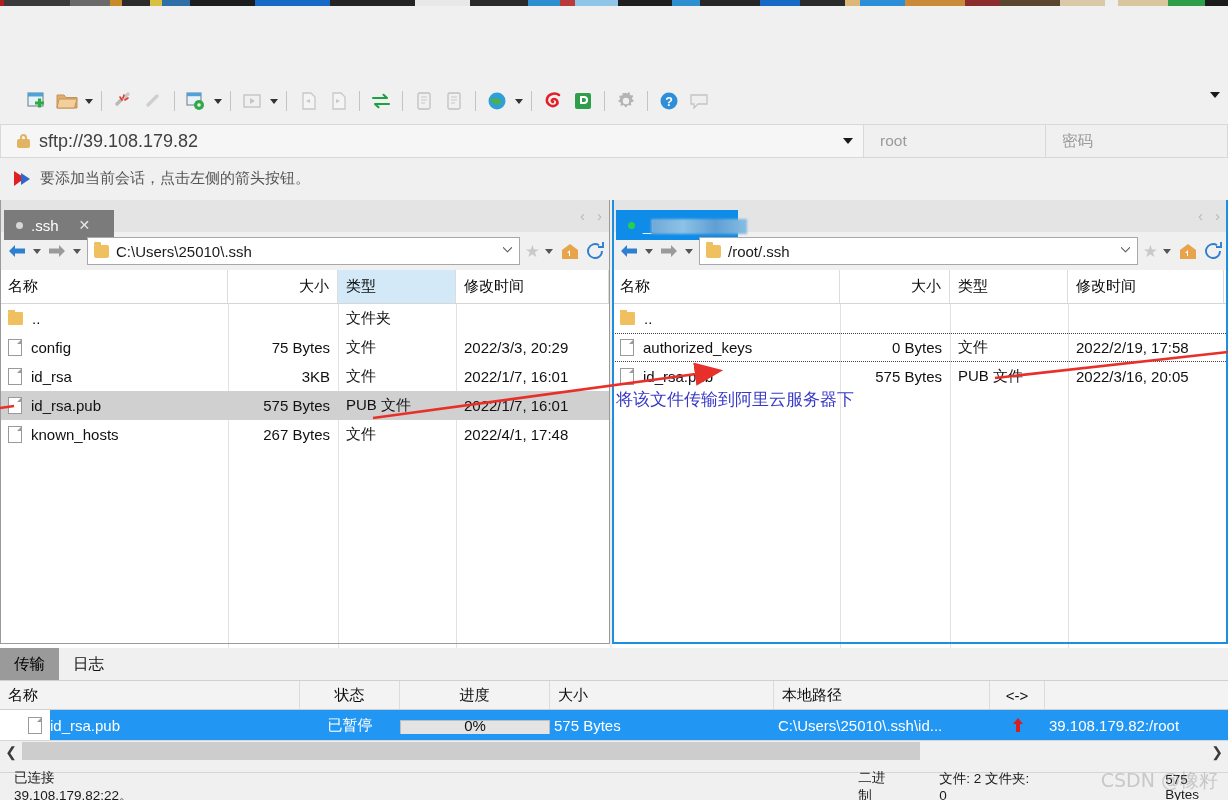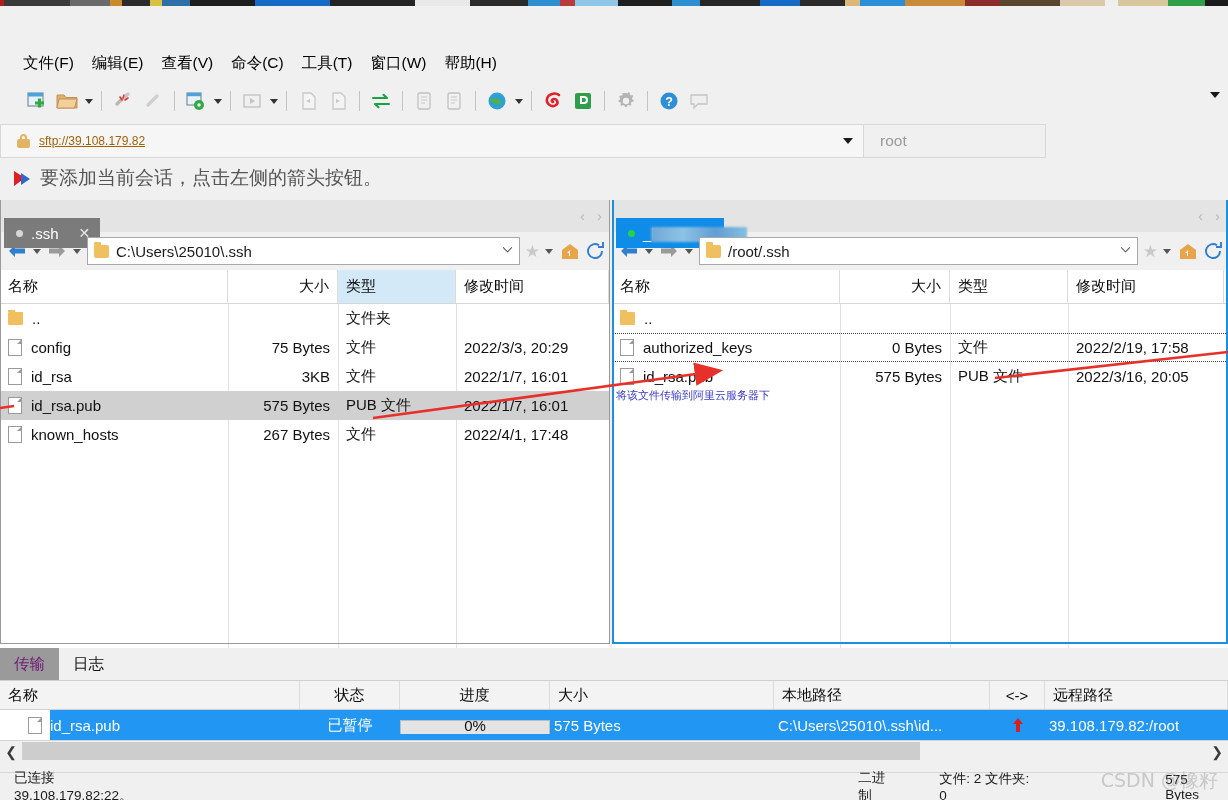--- a/index.html
+++ b/index.html
@@ -65,48 +65,48 @@
 
   
   .addrbar { position: absolute; left: 0; top: 124px; width: 1228px; height: 34px; display: flex; }
   .addr-host {
     width: 864px; height: 34px; background: #f6f6f6; border: 1px solid #d8d8d8;
     display: flex; align-items: center; padding-left: 16px; position: relative;
   }
   .lock { width: 13px; height: 14px; position: relative; margin-right: 9px; flex: none; }
   .lock .body { position: absolute; bottom: 0; left: 0; width: 13px; height: 9px; background: #e0b462; border-radius: 2px; }
   .lock .shackle { position: absolute; top: 0; left: 3px; width: 7px; height: 7px; border: 2px solid #e0b462; border-bottom: none; border-radius: 4px 4px 0 0; }
-  .addr-text { font-size: 12px; color: #a16207; text-decoration: underline; }
+  .addr-text { font-size: 18px; color: #404040; }
   .addr-dd { position: absolute; right: 10px; top: 13px; border-left: 5px solid transparent; border-right: 5px solid transparent; border-top: 6px solid #1a1a1a; }
   .addr-user, .addr-pass {
     height: 34px; background: #f0f0f0; border: 1px solid #d8d8d8; border-left: none;
     display: flex; align-items: center; padding-left: 16px; font-size: 15.5px; color: #9a9a9a;
   }
   .addr-user { width: 182px; }
   .addr-pass { width: 182px; }
 
   
   .hintbar {
     position: absolute; left: 0; top: 160px; width: 1228px; height: 36px;
     background: #f0f0f0; display: flex; align-items: center; padding-left: 14px;
   }
   .hint-flag { width: 17px; height: 15px; margin-right: 9px; position: relative; flex: none; }
   .hint-flag::before { content: ""; position: absolute; left: 0; top: 0; border-top: 7px solid transparent; border-bottom: 8px solid transparent; border-left: 11px solid #e02020; }
   .hint-flag::after { content: ""; position: absolute; left: 7px; top: 2px; border-top: 6px solid transparent; border-bottom: 6px solid transparent; border-left: 9px solid #3366cc; }
-  .hint-text { font-size: 19px; color: #555; }
+  .hint-text { font-size: 15px; color: #555; }
 
   
   .pane { position: absolute; top: 200px; height: 444px; }
   .pane.left { left: 0; width: 610px; }
   .pane.right { left: 612px; width: 616px; }
 
   .tabstrip { position: relative; height: 32px; background: #e4e4e4; }
   .tab {
-    position: absolute; left: 4px; top: 18px; height: 30px; display: flex; align-items: center;
-    padding: 0 10px 0 12px; color: #fff; font-size: 15px; white-space: nowrap; max-width: 260px;
+    position: absolute; left: 4px; top: 10px; height: 30px; display: flex; align-items: center;
+    padding: 0 24px 0 12px; color: #fff; font-size: 15px; white-space: nowrap; max-width: 260px;
   }
   .tab.inactive { background: #7b7b7b; }
   .tab.active { background: #0f8ce8; }
   .tab-dot { width: 7px; height: 7px; border-radius: 50%; margin-right: 8px; flex: none; }
   .tab-dot.gray { background: #d6d6d6; }
   .tab-dot.green { background: #27d04a; }
   .tab-label { position: relative; }
   .tab-redact {
     position: absolute; left: 8px; top: 2px; width: 96px; height: 15px;
     background: linear-gradient(90deg,#6fa8d8,#8ec2e6,#5f9fd4,#86bde2); filter: blur(1.2px);
@@ -162,30 +162,30 @@
   .hs-btn { width: 22px; text-align: center; color: #3a3a3a; font-size: 14px; }
   .hs-track { flex: 1; height: 20px; background: #f0f0f0; position: relative; }
   .hs-thumb { position: absolute; top: 0; left: 0; height: 20px; background: #cdcdcd; }
 
   .pane-border { position: absolute; inset: 0; pointer-events: none; }
   .pane.left .pane-border { border: 1px solid #9a9a9a; border-top: none; }
   .pane.right .pane-border { border: 2px solid #1e8fe0; border-top: none; }
 
   
   .annot-text {
-    position: absolute; left: 616px; top: 388px; font-size: 11px; color: #3838c8;
+    position: absolute; left: 616px; top: 388px; font-size: 17px; color: #3838c8;
     white-space: nowrap; z-index: 30;
   }
   .annot-arrow { position: absolute; left: 0; top: 0; width: 1228px; height: 800px; z-index: 29; pointer-events: none; }
 
   
   .xfer { position: absolute; left: 0; top: 648px; width: 1228px; height: 122px; background: #f0f0f0; }
   .xfer-tabs { height: 32px; display: flex; align-items: stretch; }
   .xtab { display: flex; align-items: center; padding: 0 14px; font-size: 15.5px; }
-  .xtab.active { background: #9a9a9a; color: #701a75; }
+  .xtab.active { background: #9a9a9a; color: #000000; }
   .xtab.idle { color: #101010; }
   .xhead { height: 30px; background: #f3f3f3; border-top: 1px solid #d0d0d0; border-bottom: 1px solid #cfcfcf; display: flex; }
   .xh { font-size: 15px; color: #0a0a0a; display: flex; align-items: center; justify-content: center; border-right: 1px solid #dcdcdc; }
   .xh.left { justify-content: flex-start; padding-left: 8px; }
   .xrow { height: 30px; display: flex; align-items: center; background: #fff; position: relative; }
   .xsel { position: absolute; left: 50px; top: 0; height: 30px; background: #2196f3; }
   .xc { font-size: 15px; display: flex; align-items: center; position: relative; z-index: 2; white-space: nowrap; overflow: hidden; }
   .xc.white { color: #fff; }
   .xc.center { justify-content: center; }
   .xprog { position: absolute; top: 3px; height: 24px; background: #e4e4e4; border: 1px solid #bdbdbd; z-index: 1; }
@@ -208,29 +208,20 @@
   }
 </style>
 </head>
 <body>
 
 <div id="app">
 
   <div class="desktop-sliver"></div>
 
 
-  <div class="menubar">
-    <div class="menu-item">文件(F)</div>
-    <div class="menu-item">编辑(E)</div>
-    <div class="menu-item">查看(V)</div>
-    <div class="menu-item">命令(C)</div>
-    <div class="menu-item">工具(T)</div>
-    <div class="menu-item">窗口(W)</div>
-    <div class="menu-item">帮助(H)</div>
-  </div>
 
   <div class="toolbar">
     <div class="tb">
       <svg width="24" height="24" viewBox="0 0 24 24">
         <rect x="3" y="4" width="15" height="13" fill="#e9f2f8" stroke="#7d8e99" stroke-width="1.2"></rect>
         <rect x="3" y="4" width="15" height="3.5" fill="#4aa3dd"></rect>
         <path d="M10 14h9M14.5 9.5v9" stroke="#2faa44" stroke-width="3.2"></path>
       </svg>
     </div>
     <div class="tb">
@@ -358,20 +349,21 @@
   <div class="addrbar">
     <div class="addr-host">
       <span class="lock">
           <span class="shackle"></span>
           <span class="body"></span>
         </span>
       <span class="addr-text">sftp://39.108.179.82</span>
       <span class="addr-dd"></span>
     </div>
     <div class="addr-user">root</div>
+    <div class="addr-pass">密码</div>
   </div>
 
   <div class="hintbar">
     <span class="hint-flag"></span>
     <span class="hint-text">要添加当前会话，点击左侧的箭头按钮。</span>
   </div>
 
   <div class="pane left">
     <div class="tabstrip">
       <div class="tab inactive">
@@ -631,21 +623,20 @@
       <div class="xtab idle">日志</div>
     </div>
 
     <div class="xhead">
       <div class="xh left" style="width:300px">名称</div>
       <div class="xh" style="width:100px">状态</div>
       <div class="xh" style="width:150px">进度</div>
       <div class="xh left" style="width:224px">大小</div>
       <div class="xh left" style="width:216px">本地路径</div>
       <div class="xh" style="width:55px">&lt;-&gt;</div>
-      <div class="xh left" style="width:183px">远程路径</div>
     </div>
 
     <div class="xrow">
       <div class="xsel" style="width:1178px"></div>
       <div class="xc" style="width:50px;justify-content:flex-end;padding-right:8px;z-index:3">
         <span class="file-ico" style="margin-right:0"></span>
       </div>
       <div class="xc white" style="width:250px">id_rsa.pub</div>
       <div class="xc white center" style="width:100px">已暂停</div>
       <div class="xc center" style="width:150px;position:relative">

